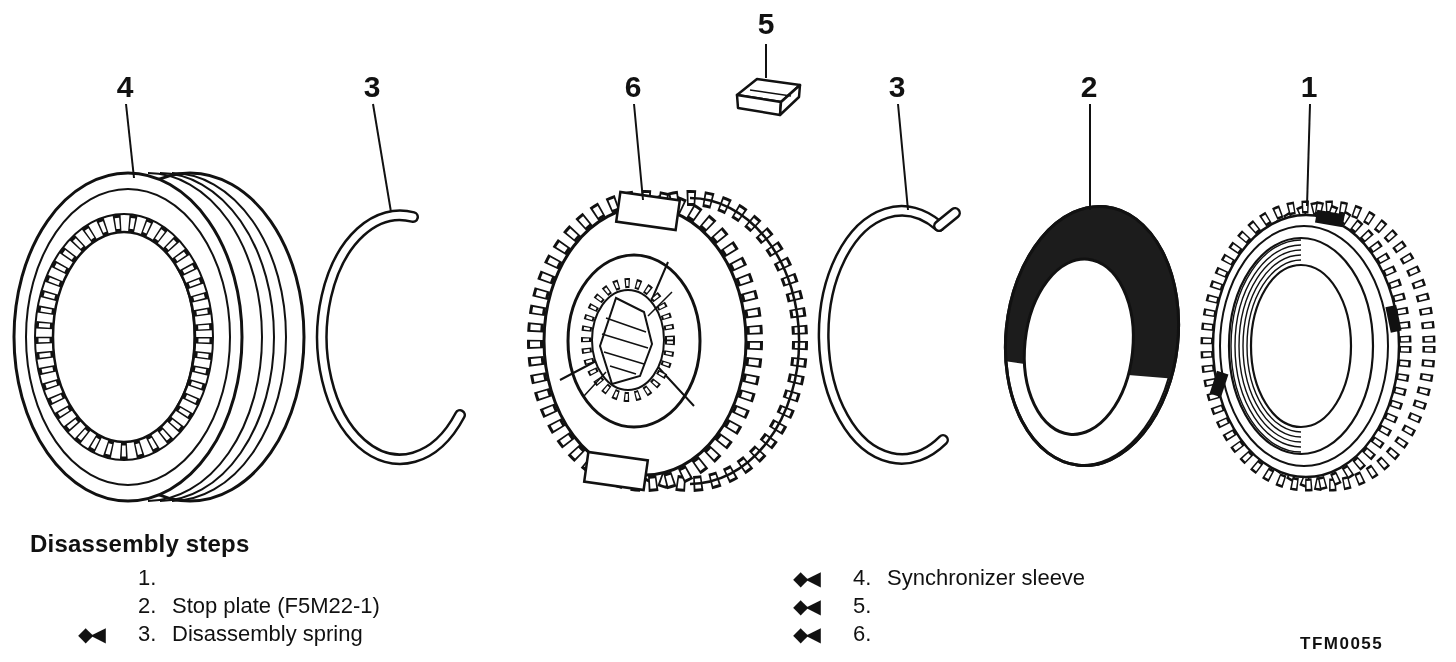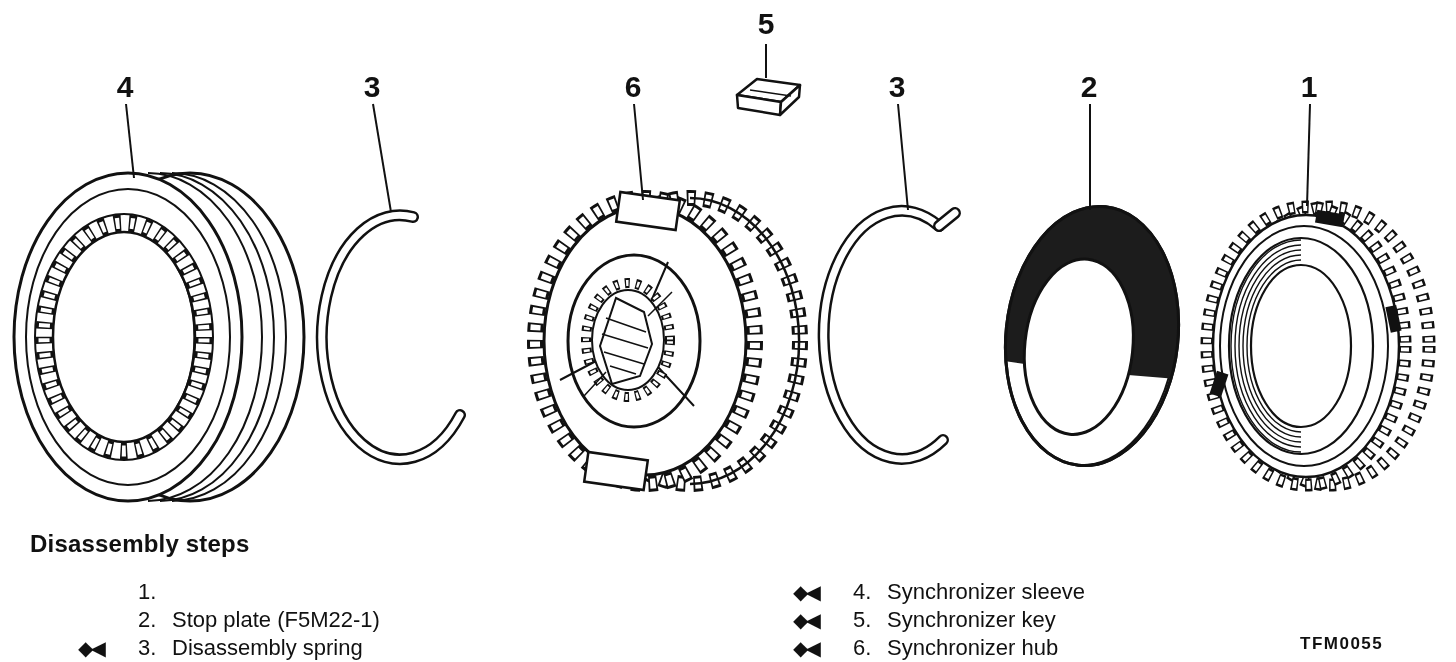--- a/index.html
+++ b/index.html
@@ -11,21 +11,21 @@
     color:#111;
     overflow:hidden;
   }
   .diagram-svg{position:absolute;left:0;top:0;}
   .callout-num{
     font-family:"Liberation Sans", sans-serif;
     font-size:30px;font-weight:bold;fill:#111;
   }
   .steps{position:absolute;left:30px;top:530px;width:1400px;}
   .steps-heading{
-    font-size:24px;font-weight:bold;letter-spacing:.2px;margin-bottom:20px;
+    font-size:24px;font-weight:bold;letter-spacing:.2px;margin-bottom:6px;
   }
   .steps-cols{display:flex;}
   .col{width:650px;}
   .col.right{margin-left:113px;width:560px;}
   .step-row{display:flex;align-items:baseline;font-size:22px;line-height:28px;}
   .col.left .step-row{padding-left:48px;}
   .mk{width:60px;font-size:20px;letter-spacing:-3px;font-family:"DejaVu Sans","Liberation Sans",sans-serif;}
   .num{width:34px;}
   .txt{white-space:nowrap;}
   .figure-code{
@@ -159,26 +159,24 @@
       </div>
       <div class="col right">
         <div class="step-row">
           <span class="mk">◆◀</span>
           <span class="num">4.</span>
           <span class="txt">Synchronizer sleeve</span>
         </div>
         <div class="step-row">
           <span class="mk">◆◀</span>
           <span class="num">5.</span>
-          <span class="txt">Synchronizer key</span>
         </div>
         <div class="step-row">
           <span class="mk">◆◀</span>
           <span class="num">6.</span>
-          <span class="txt">Synchronizer hub</span>
         </div>
       </div>
     </div>
   </div>
 
   <div class="figure-code">TFM0055</div>
 
 </div>
 
 </body></html>

